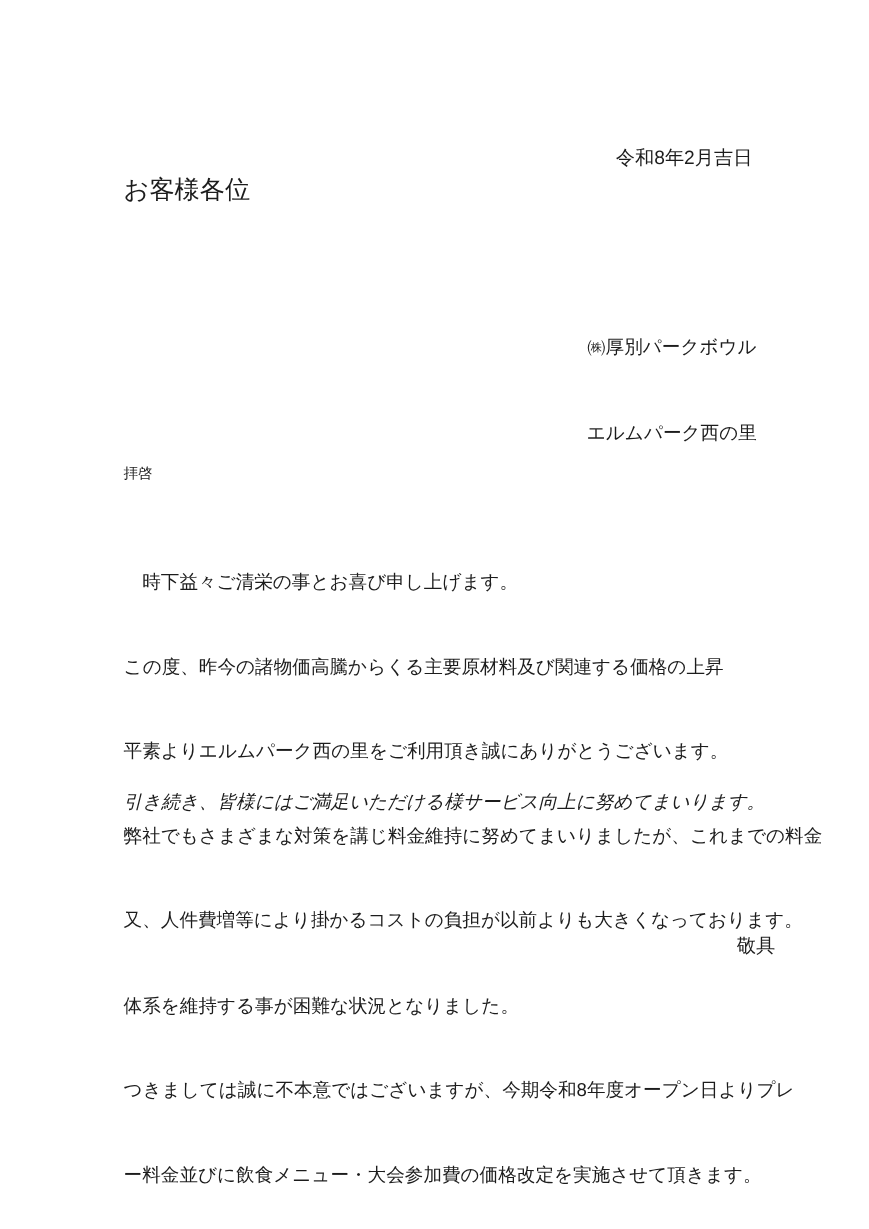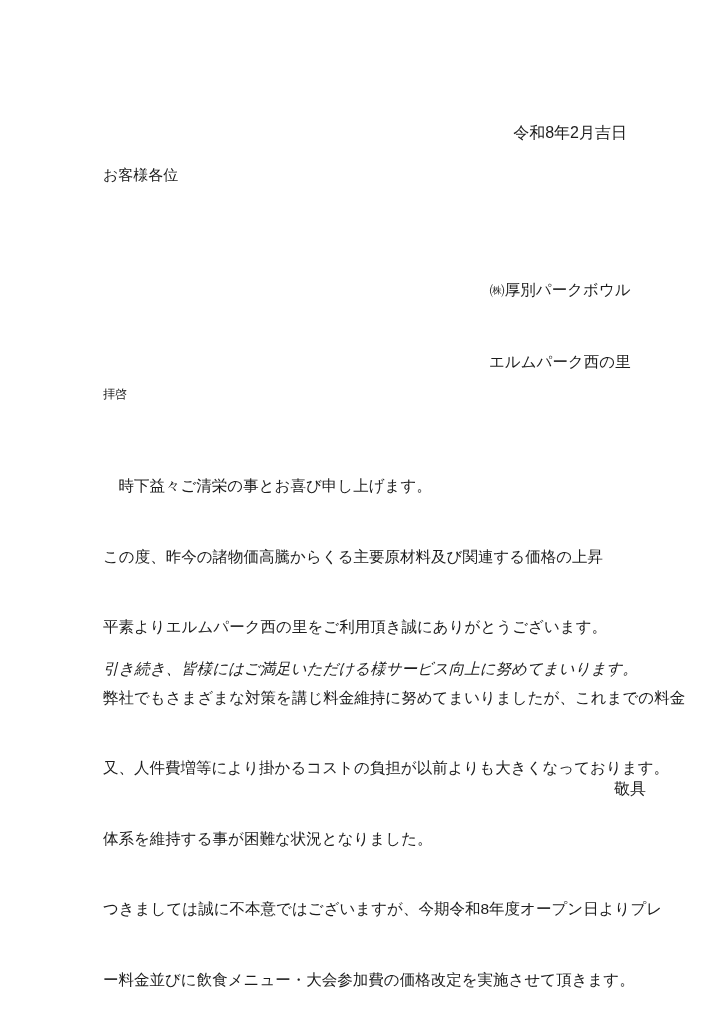--- a/index.html
+++ b/index.html
@@ -23,29 +23,29 @@
     white-space: pre;
     letter-spacing: 0px;
   }
   .date-line {
     top: 121px;
     right: 97px;
     font-size: 16px;
   }
   .addressee {
     left: 103px;
-    top: 163px;
-    font-size: 15px;
+    top: 147px;
+    font-size: 21px;
   }
   .sender-block {
     left: 489px;
     top: 230px;
     font-size: 15.5px;
     line-height: 24px;
-    text-align: right;
+    text-align: center;
   }
   .sender-person {
     padding-left: 24px;
   }
   .salutation {
     left: 103px;
     top: 383px;
     font-size: 12px;
   }
   .body-para-1 {

